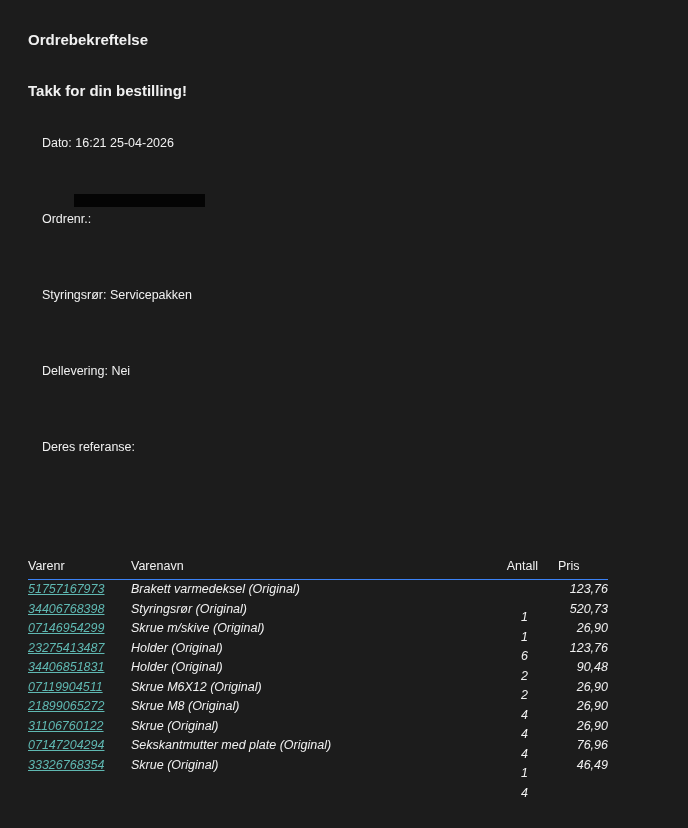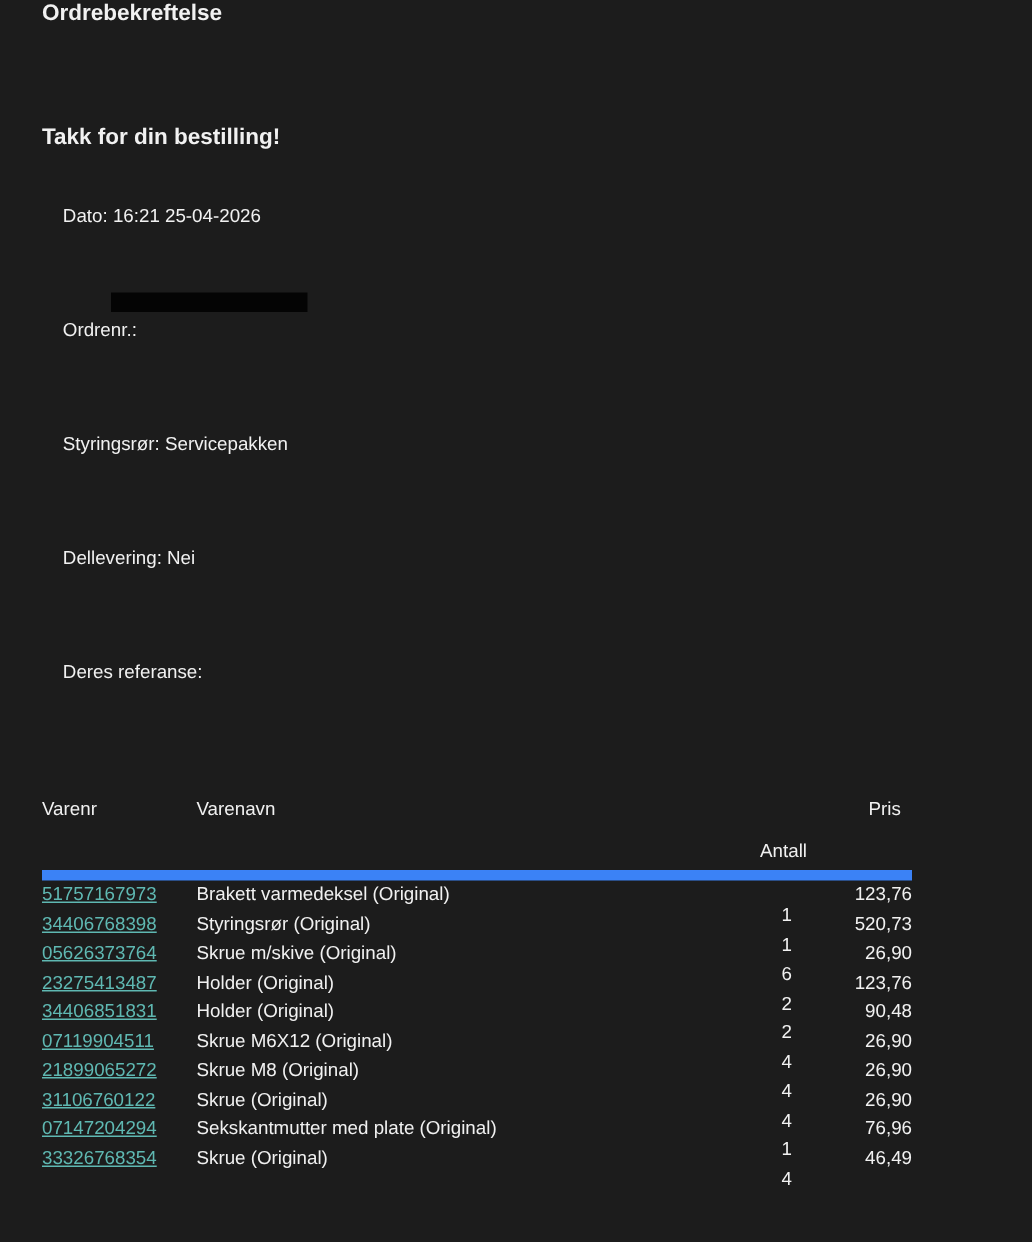--- a/index.html
+++ b/index.html
@@ -14,27 +14,27 @@
     color: #f1f1f1;
     font-family: "Liberation Sans", sans-serif;
     font-size: 12.5px;
   }
   .content {
     margin-left: 28px;
     width: 580px;
   }
   .page-title {
     margin: 0;
-    padding-top: 0;
+    padding-top: 31px;
     font-size: 15px;
     font-weight: bold;
     line-height: 18px;
   }
   .greeting {
-    margin: 65px 0 0 0;
+    margin: 33px 0 0 0;
     font-size: 15px;
     font-weight: bold;
     line-height: 18px;
   }
   .details {
     margin-top: 15px;
   }
   .detail-line {
     line-height: 19px;
     position: relative;
@@ -49,34 +49,36 @@
     background: #040404;
   }
   .order-table {
     margin-top: 36px;
     width: 580px;
   }
   .thead {
     display: flex;
     line-height: 15px;
     padding-bottom: 5px;
-    border-bottom: 7px solid #3b82f6;
+    border-bottom: 1px solid #3b82f6;
+    align-items: flex-end;
   }
   .trow {
     display: flex;
     height: 19.5px;
     line-height: 19.5px;
-    align-items: center;
+    align-items: flex-start;
+    font-style: italic;
   }
   .c1 { width: 103px; }
   .c2 { width: 265px; }
   .c3 { width: 142px; text-align: right; box-sizing: border-box; margin-top: 28px; }
   .c4 { width: 70px;  text-align: right; box-sizing: border-box; }
   .trow .c3 { padding-right: 10px; }
-  .thead .c4 { text-align: left; padding-left: 41px; }
+  .thead .c4 { text-align: left; padding-left: 20px; }
   a.varenr-link {
     color: #5fb8b2;
     text-decoration: underline;
     cursor: pointer;
   }
 </style>
 </head>
 <body>
 
 <div class="content">
@@ -130,21 +132,21 @@
   </div>
 
   <div class="trow">
     <div class="c1"><a class="varenr-link" href="#">34406768398</a></div>
     <div class="c2">Styringsrør (Original)</div>
     <div class="c3">1</div>
     <div class="c4">520,73</div>
   </div>
 
   <div class="trow">
-    <div class="c1"><a class="varenr-link" href="#">05626373764</a></div>
+    <div class="c1"><a class="varenr-link" href="#">07146954299</a></div>
     <div class="c2">Skrue m/skive (Original)</div>
     <div class="c3">6</div>
     <div class="c4">26,90</div>
   </div>
 
   <div class="trow">
     <div class="c1"><a class="varenr-link" href="#">23275413487</a></div>
     <div class="c2">Holder (Original)</div>
     <div class="c3">2</div>
     <div class="c4">123,76</div>

